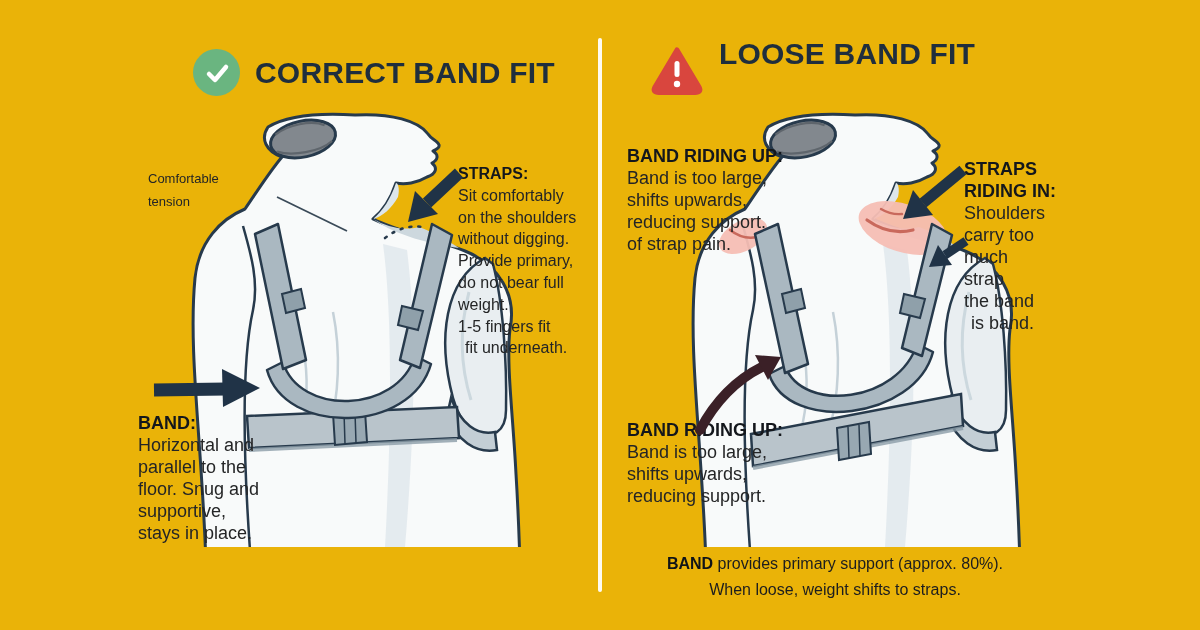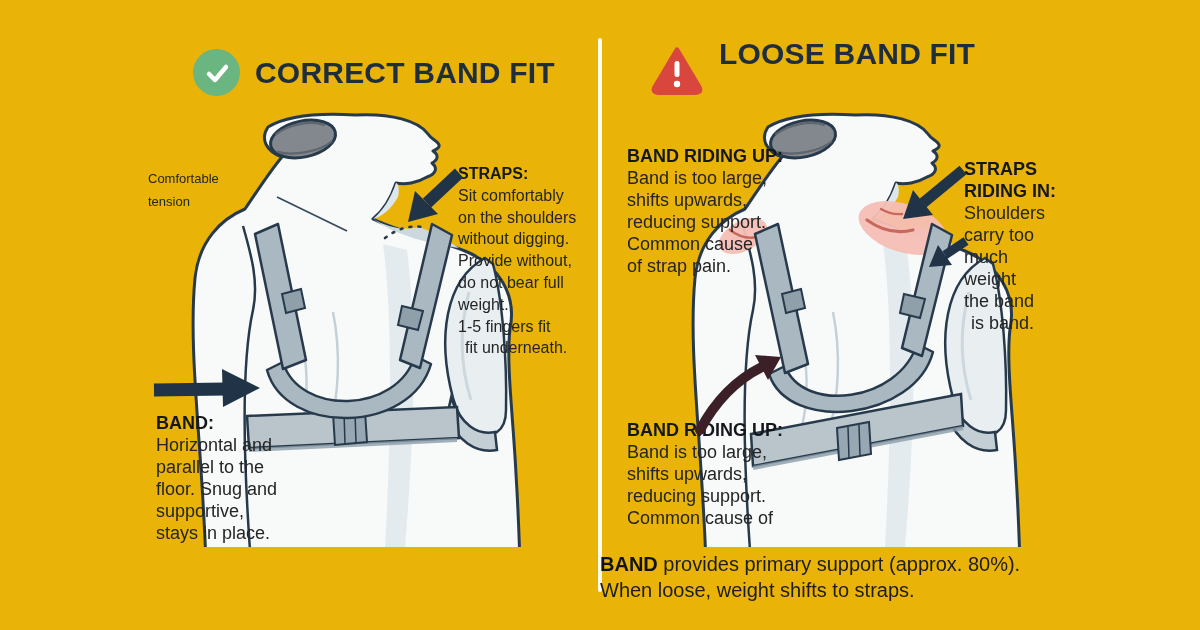--- a/index.html
+++ b/index.html
@@ -18,25 +18,25 @@
   .title{font-weight:bold;color:#1f2e3d;font-size:30px;letter-spacing:.2px;line-height:32px;white-space:nowrap;}
   .badge-check{width:47px;height:47px;border-radius:50%;background:#6ab580;flex:0 0 auto;display:flex;align-items:center;justify-content:center;}
   .badge-warn{width:54px;height:49px;flex:0 0 auto;margin-top:8px;}
 
   
   .blk{position:absolute;font-size:18px;line-height:22px;color:#242526;}
   .blk .hdr{font-weight:bold;color:#14171c;}
   .blk .ind{padding-left:7px;}
   .tension{left:148px;top:167px;width:134px;text-align:left;font-size:13px;line-height:23px;}
   .straps-blk{left:458px;top:132px;font-size:16px;line-height:21.8px;margin-top:31px;}
-  .band-blk{left:156px;top:412px;}
+  .band-blk{left:138px;top:412px;}
   .band-top-blk{left:627px;top:145px;}
   .straps-dig-blk{left:964px;top:142px;margin-top:16px;}
   .band-bot-blk{left:627px;top:419px;}
-  .footnote{left:600px;top:551px;width:470px;text-align:left;font-size:20px;line-height:26px;color:#1c1d1f;}
+  .footnote{left:600px;top:551px;width:470px;text-align:center;font-size:16px;line-height:26px;color:#1c1d1f;}
   .footnote b{color:#101418;}
 
   .fig{position:absolute;width:340px;height:435px;}
   .fig-left{left:185px;top:112px;}
   .fig-right{left:685px;top:112px;}
   .overlay{position:absolute;left:0;top:0;width:1200px;height:630px;pointer-events:none;}
 </style>
 </head>
 <body>
 
@@ -140,62 +140,60 @@
   <div class="blk tension">
     <div>Comfortable</div>
     <div>tension</div>
   </div>
 
   <div class="blk straps-blk">
     <div class="hdr">STRAPS:</div>
     <div>Sit comfortably</div>
     <div>on the shoulders</div>
     <div>without digging.</div>
-    <div>Provide without,</div>
+    <div>Provide primary,</div>
     <div>do not bear full</div>
     <div>weight.</div>
     <div>1-5 fingers fit</div>
     <div class="ind">fit underneath.</div>
   </div>
 
   <div class="blk band-blk">
     <div class="hdr">BAND:</div>
     <div>Horizontal and</div>
     <div>parallel to the</div>
     <div>floor. Snug and</div>
     <div>supportive,</div>
     <div>stays in place.</div>
   </div>
 
   <div class="blk band-top-blk">
     <div class="hdr">BAND RIDING UP:</div>
     <div>Band is too large,</div>
     <div>shifts upwards,</div>
     <div>reducing support.</div>
-    <div>Common cause</div>
     <div>of strap pain.</div>
   </div>
 
   <div class="blk straps-dig-blk">
     <div class="hdr">STRAPS</div>
     <div class="hdr">RIDING IN:</div>
     <div>Shoulders</div>
     <div>carry too</div>
     <div>much</div>
-    <div>weight</div>
+    <div>strap</div>
     <div>the band</div>
     <div class="ind">is band.</div>
   </div>
 
   <div class="blk band-bot-blk">
     <div class="hdr">BAND RIDING UP:</div>
     <div>Band is too large,</div>
     <div>shifts upwards,</div>
     <div>reducing support.</div>
-    <div>Common cause of</div>
   </div>
 
   <div class="blk footnote">
     <div>
       <b>BAND</b><span> provides primary support (approx. 80%).</span>
     </div>
     <div>When loose, weight shifts to straps.</div>
   </div>
 
   <svg class="overlay" viewBox="0 0 1200 630" aria-hidden="true">

